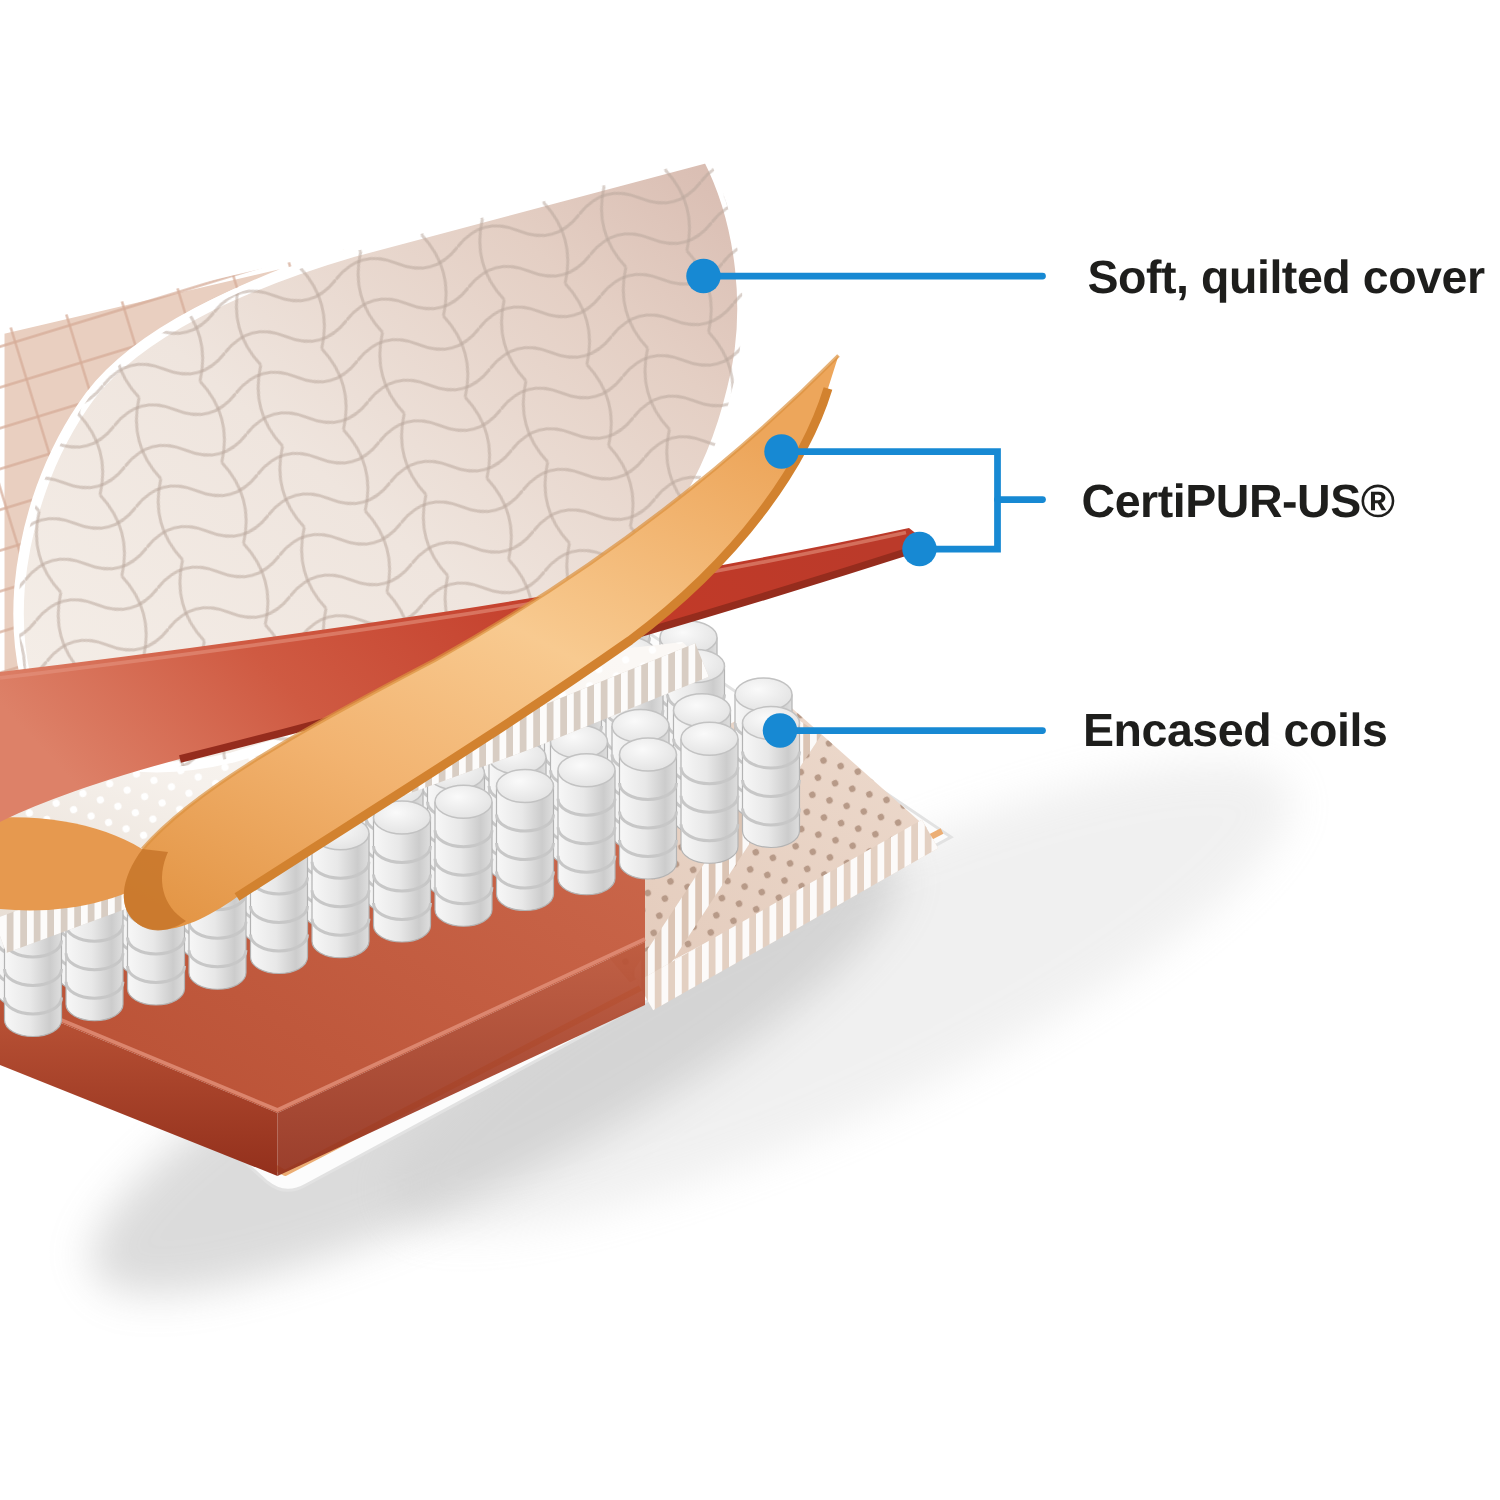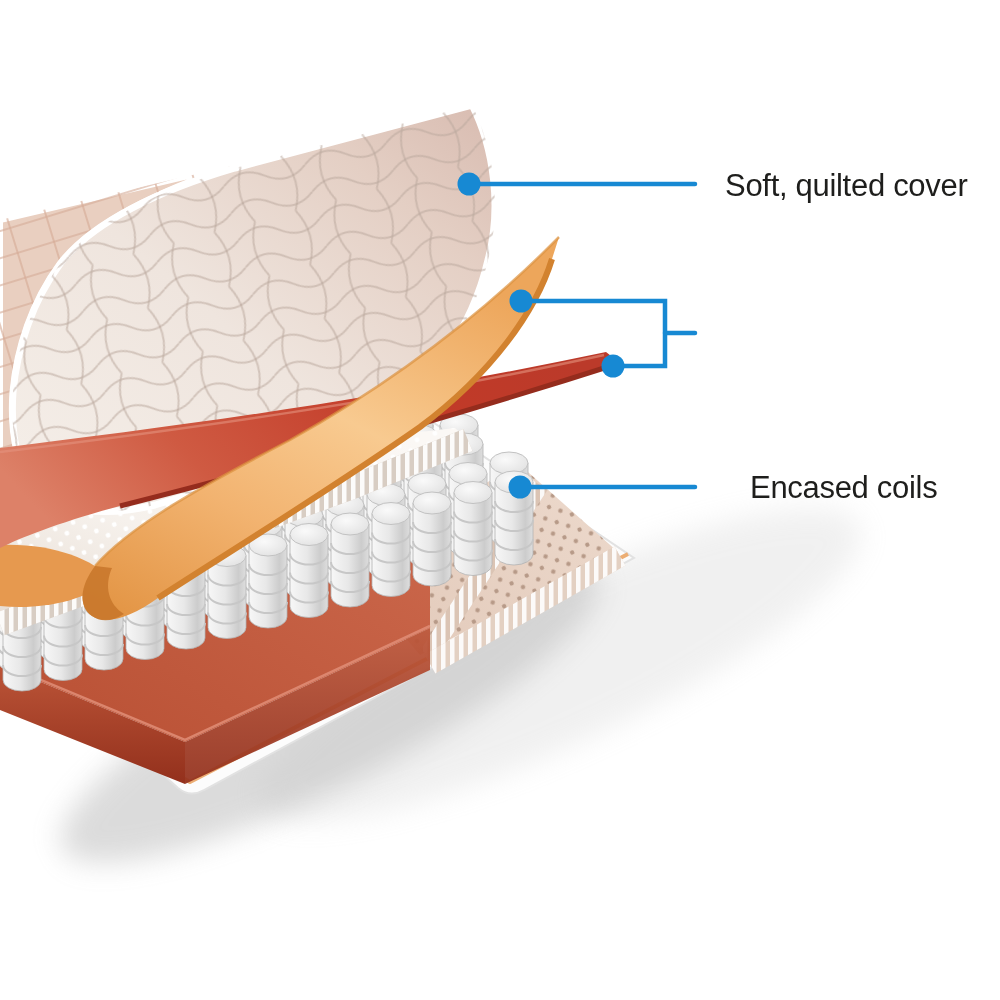--- a/index.html
+++ b/index.html
@@ -3,21 +3,21 @@
 <meta charset="utf-8">
 <style>
   html,body{margin:0;padding:0;background:#ffffff;}
   .stage{
     position:relative;width:1000px;height:1000px;background:#ffffff;overflow:hidden;
     font-family:"Liberation Sans","DejaVu Sans",sans-serif;
   }
   .illustration{position:absolute;left:0;top:0;width:1000px;height:1000px;}
   .callout-label{
     position:absolute;transform:translateY(-50%);
-    font-weight:400;font-size:31px;line-height:35px;color:#1e1e1c;
+    font-weight:700;font-size:31px;line-height:35px;color:#1e1e1c;
     letter-spacing:-0.3px;white-space:nowrap;
   }
 </style>
 </head>
 <body>
 
 <div class="stage">
 
 <svg class="illustration" viewBox="0 0 1000 1000" aria-hidden="true">
   <defs>
@@ -246,17 +246,18 @@
     <g>
       <line x1="520" y1="487" x2="695" y2="487" stroke-width="4.5" stroke="#1789d3"></line>
       <circle cx="520" cy="487" r="11.5" fill="#1789d3"></circle>
     </g>
   </g>
 </svg>
 
 <div class="callout-label" style="left:725px;top:185px">Soft, quilted cover</div>
 
 <div class="callout-label" style="left:721px;top:334px">
+  <div>CertiPUR-US®</div>
 </div>
 
-<div class="callout-label" style="left:750px;top:487px">Encased coils</div>
+<div class="callout-label" style="left:722px;top:487px">Encased coils</div>
 
 </div>
 
 </body></html>

